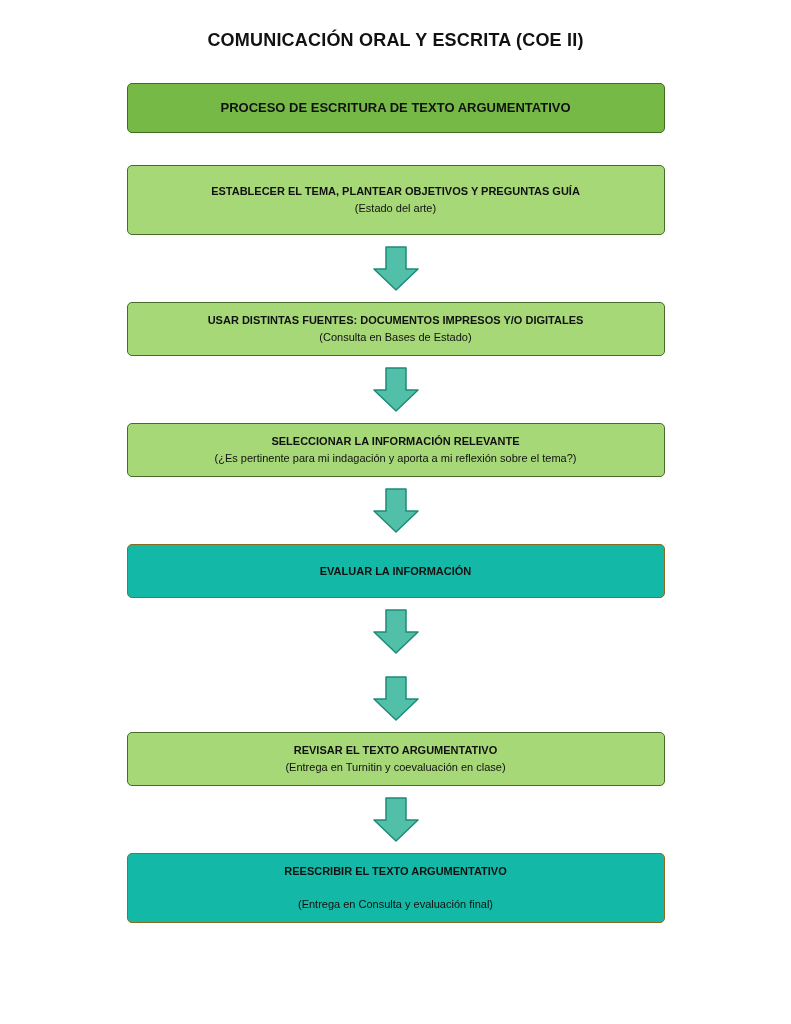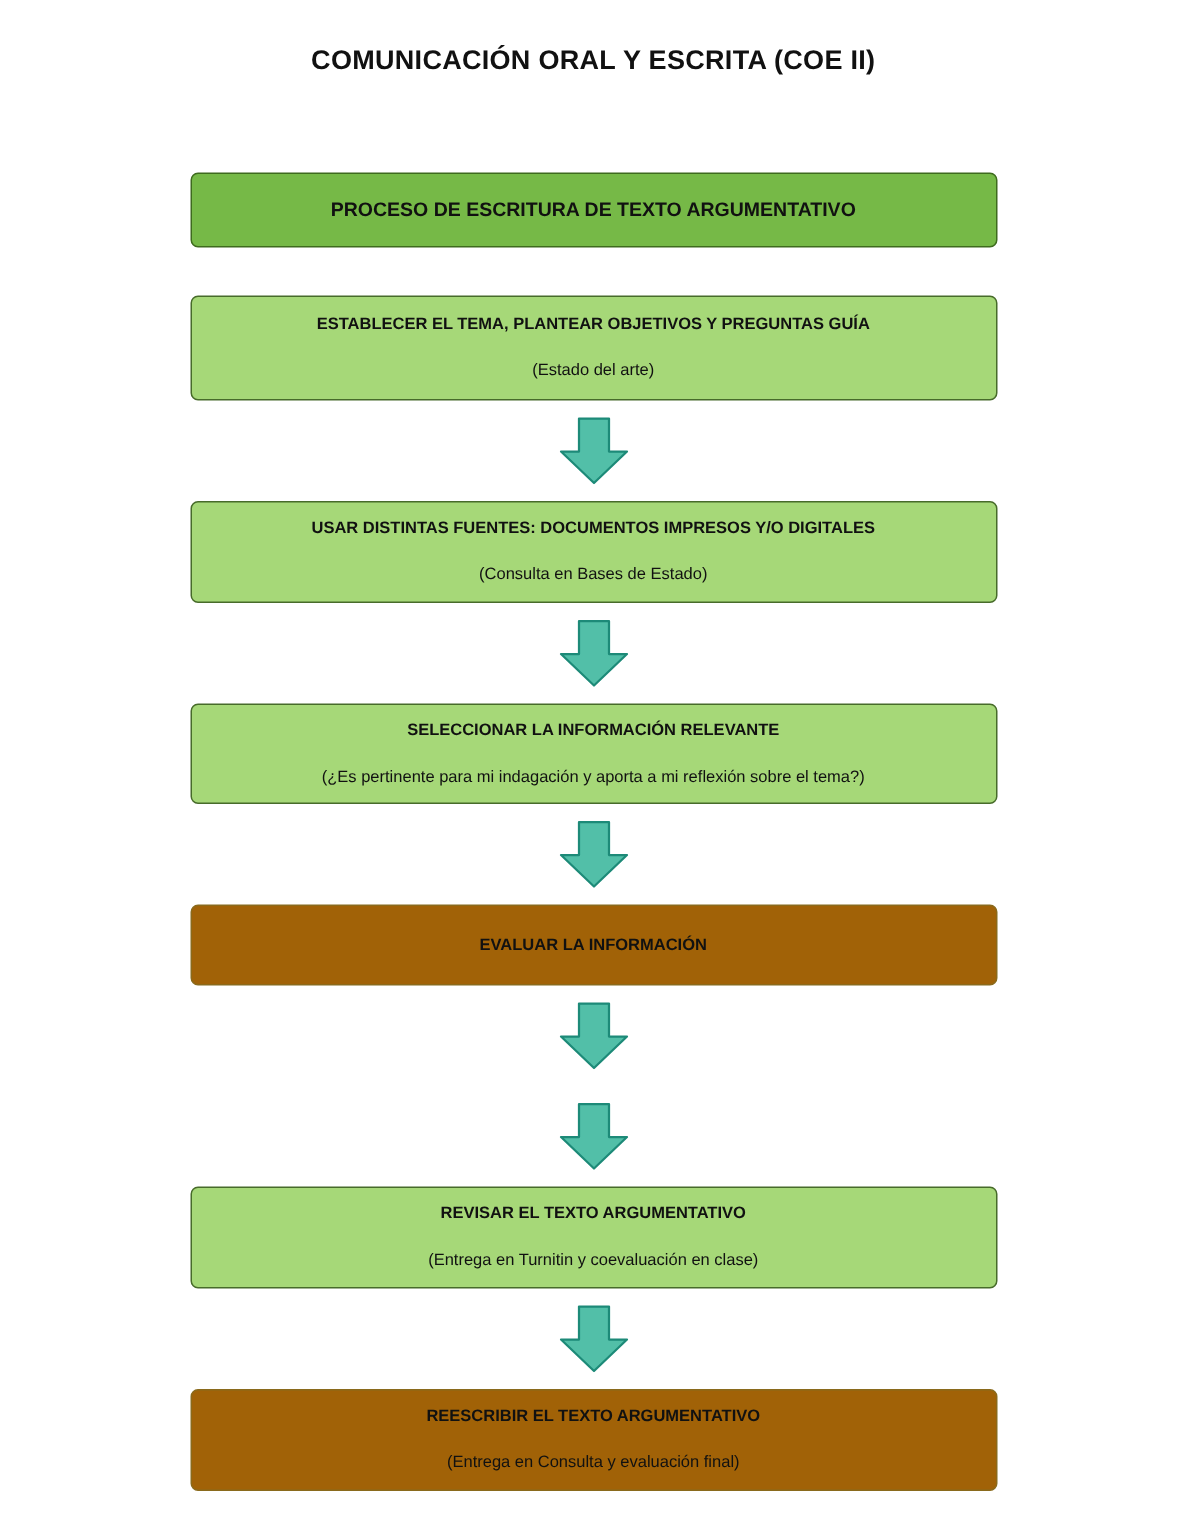--- a/index.html
+++ b/index.html
@@ -41,44 +41,44 @@
     align-items: center;
     text-align: center;
     padding: 10px 26px;
     min-height: 54px;
   }
   .box-header {
     background: #76b947;
     border: 1.5px solid #3e6b1e;
     min-height: 50px;
     margin-bottom: 32px;
-    margin-top: 32px;
   }
   .box-header .box-title {
     font-size: 13px;
   }
   .box-green {
     background: #a6d878;
     border: 1.5px solid #476b2a;
   }
   .box-orange {
-    background: #a16207;
+    background: #14b8a6;
     border: 1.5px solid #8a6a1c;
+    gap: 16px;
   }
   .box-title {
     font-size: 11px;
     font-weight: bold;
     color: #111111;
     line-height: 1.35;
   }
   .box-subtitle {
     font-size: 11px;
     color: #111111;
     line-height: 1.35;
-    margin-top: 16px;
+    margin-top: 2px;
   }
   .step-tall {
     min-height: 70px;
   }
   .arrow {
     margin: 11px 0;
     width: 46px;
     height: 45px;
     display: block;
   }

